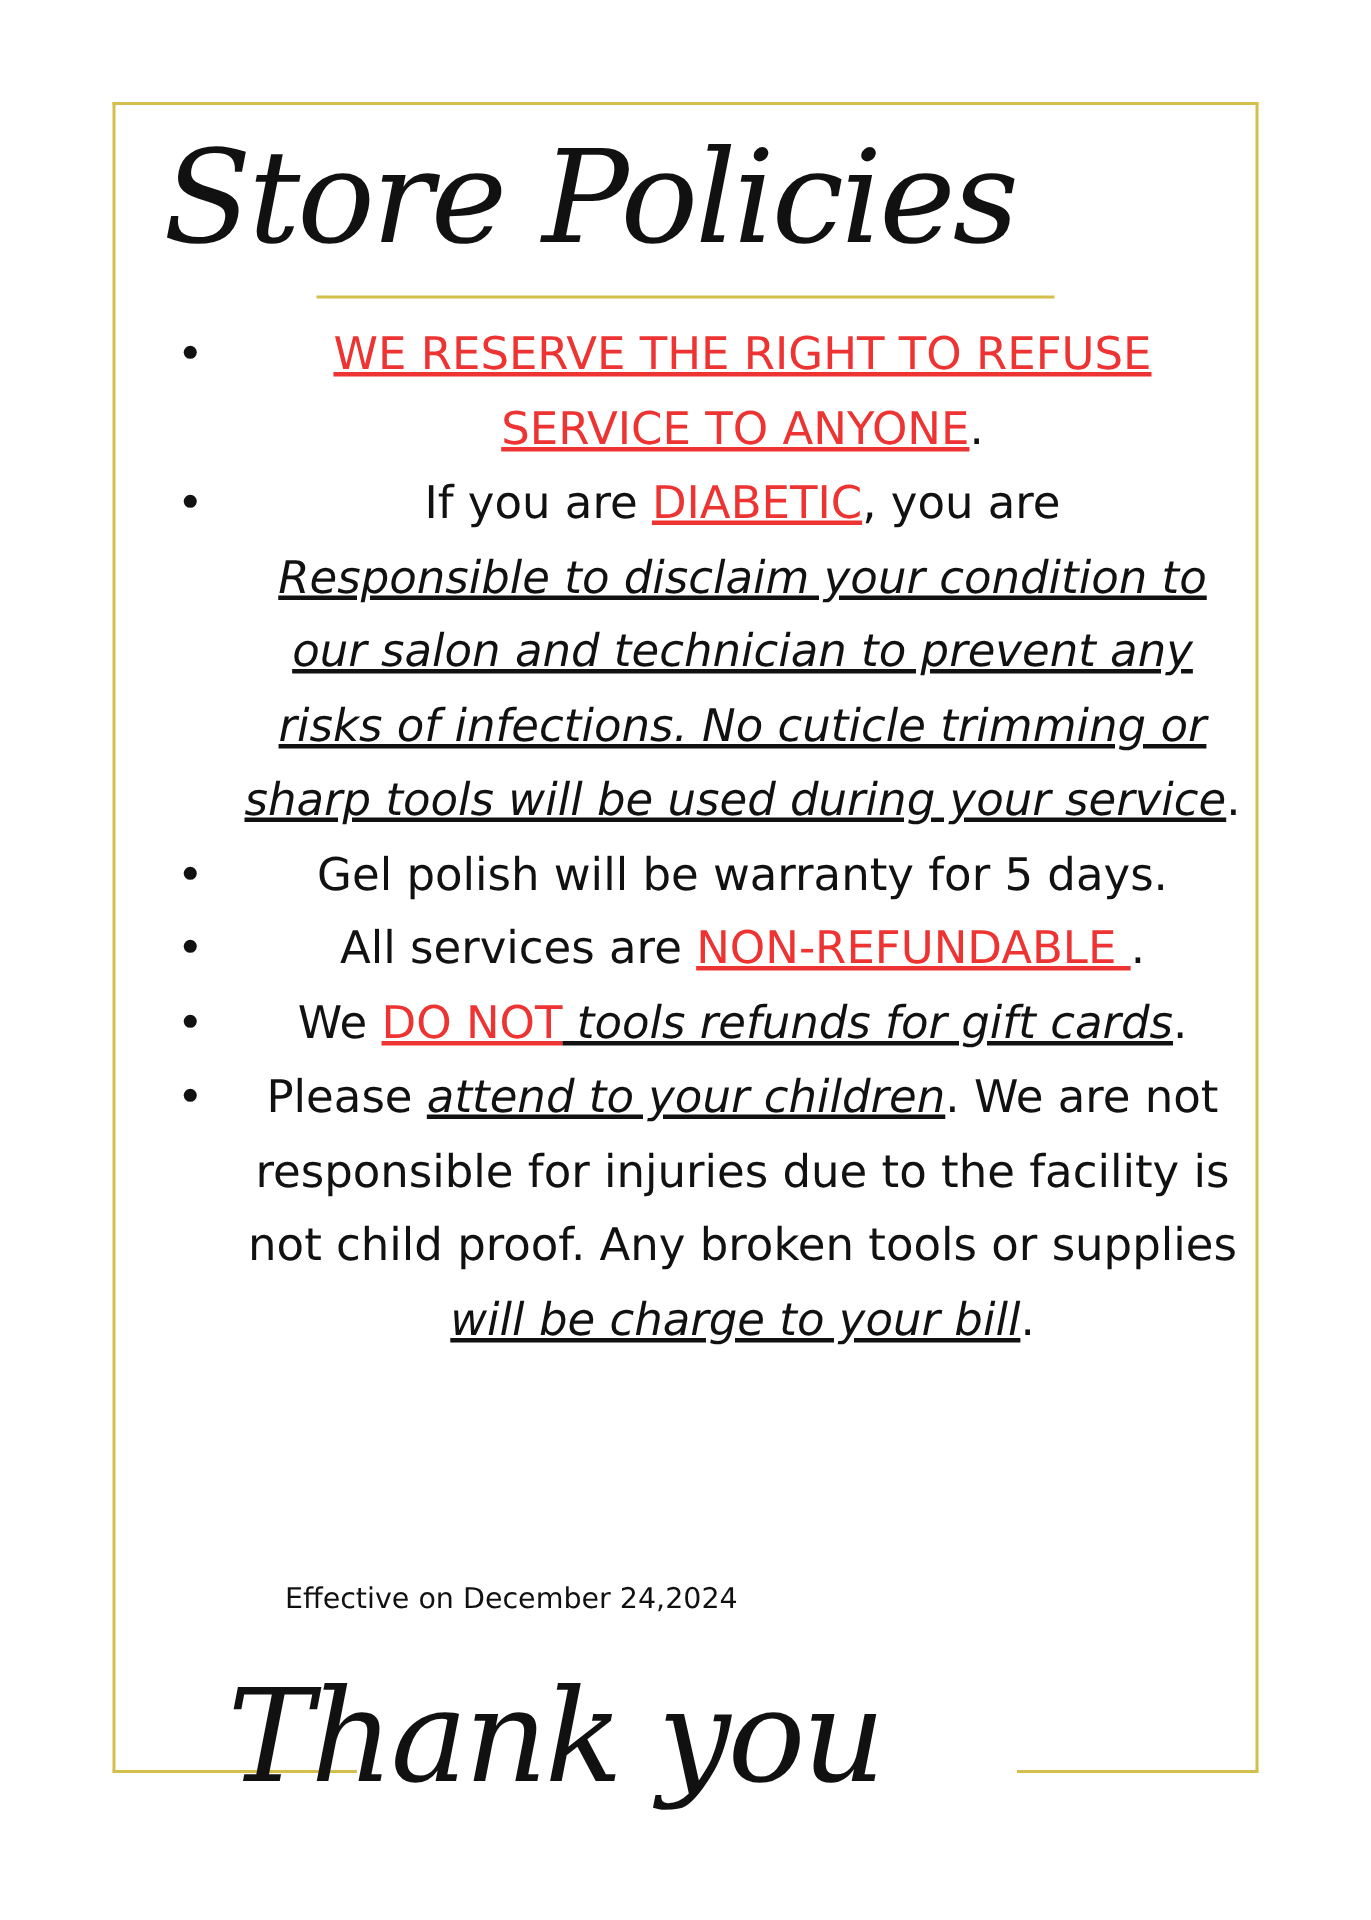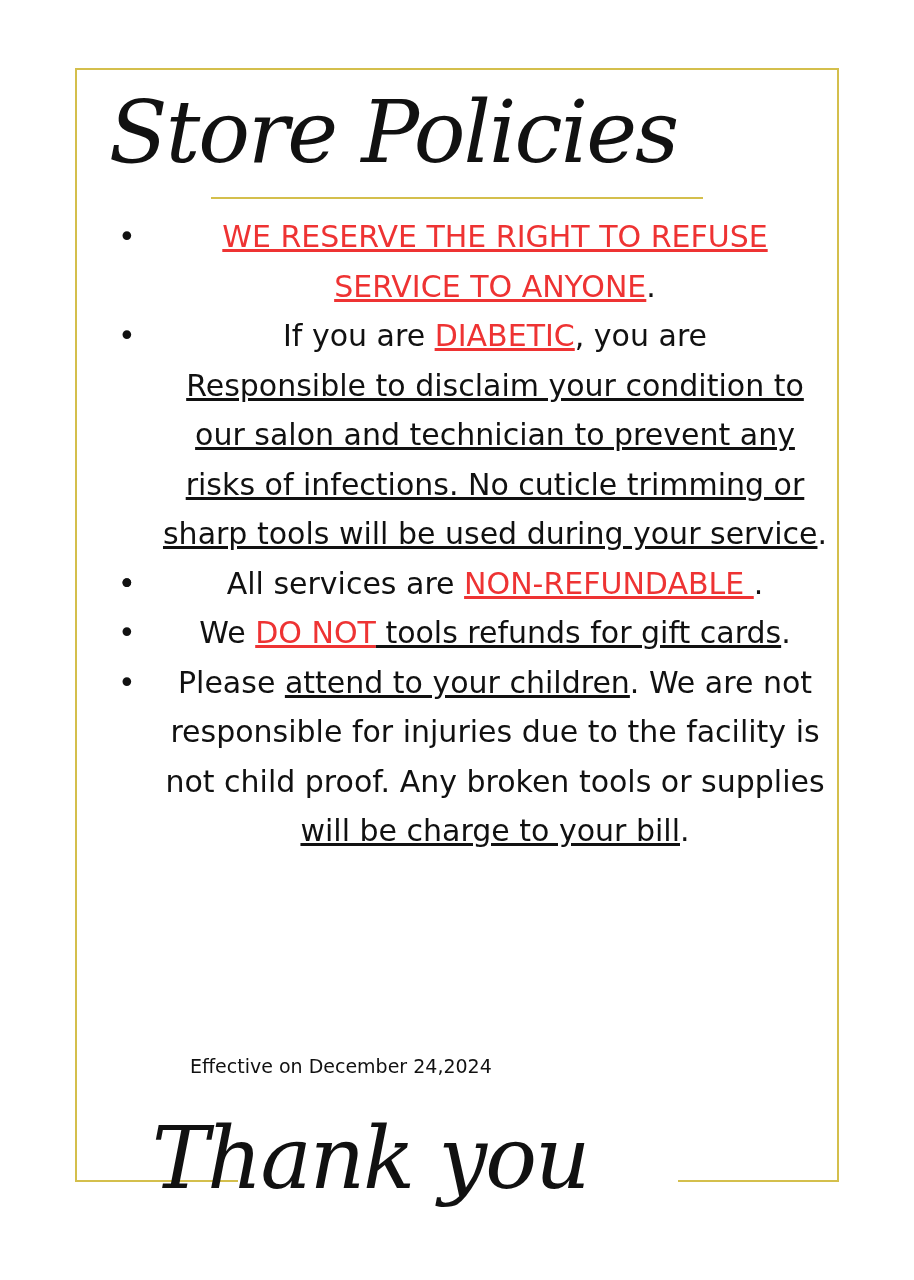--- a/index.html
+++ b/index.html
@@ -9,21 +9,21 @@
   .frame-right { position: absolute; left: 837px; top: 68px; width: 0; height: 1113px; border-left: 2px solid #d4bf4c; }
   .frame-bottom-left { position: absolute; left: 75px; top: 1180px; width: 163px; border-top: 2px solid #d4bf4c; }
   .frame-bottom-right { position: absolute; left: 678px; top: 1180px; width: 161px; border-top: 2px solid #d4bf4c; }
   .title { position: absolute; left: 0; width: 786px; top: 82px; text-align: center;
     font-family: "DejaVu Serif", serif; font-style: italic; font-size: 86px; color: #111; letter-spacing: -2px; }
   .title-rule { position: absolute; left: 211px; top: 197px; width: 492px; border-top: 2px solid #d4bf4c; }
   .list { position: absolute; left: 110px; top: 212px; width: 720px; margin: 0; padding: 0; list-style: none; }
   .item { position: relative; padding-left: 50px; text-align: center; font-size: 30px; line-height: 49.5px; color: #111; }
   .bullet { position: absolute; left: 8px; top: 0; font-size: 30px; }
   .red { color: #ee3333; text-decoration: underline; text-decoration-color: #ee3333; }
-  .ul { text-decoration: underline; }
+  .ul { text-decoration: underline; font-style: italic; }
   .effective { position: absolute; left: 190px; top: 1055px; font-size: 19px; color: #111; }
   .thanks { position: absolute; left: 0; width: 740px; top: 1108px; text-align: center;
     font-family: "DejaVu Serif", serif; font-style: italic; font-size: 86px; color: #111; letter-spacing: -2px; }
 </style>
 </head>
 <body>
 
 <div class="frame-top"></div>
 <div class="frame-left"></div>
 <div class="frame-right"></div>
@@ -37,20 +37,21 @@
   <li class="item">
     <span class="bullet">•</span>
     <span class="red">WE RESERVE THE RIGHT TO REFUSE SERVICE TO ANYONE</span><span>.</span>
   </li>
   <li class="item">
     <span class="bullet">•</span>
     <span>If you are </span><span class="red">DIABETIC</span><span>, you are </span><br><span class="ul">Responsible to disclaim your condition to our salon and technician to prevent any risks of infections. No cuticle trimming or sharp tools will be used during your service</span><span>.</span>
   </li>
   <li class="item">
     <span class="bullet">•</span>
+    <span>Gel polish will be warranty for 5 days.</span>
   </li>
   <li class="item">
     <span class="bullet">•</span>
     <span>All services are </span><span class="red">NON-REFUNDABLE </span><span>.</span>
   </li>
   <li class="item">
     <span class="bullet">•</span>
     <span>We </span><span class="red"> DO NOT</span><span class="ul"> tools refunds for gift cards</span><span>.</span>
   </li>
   <li class="item">

